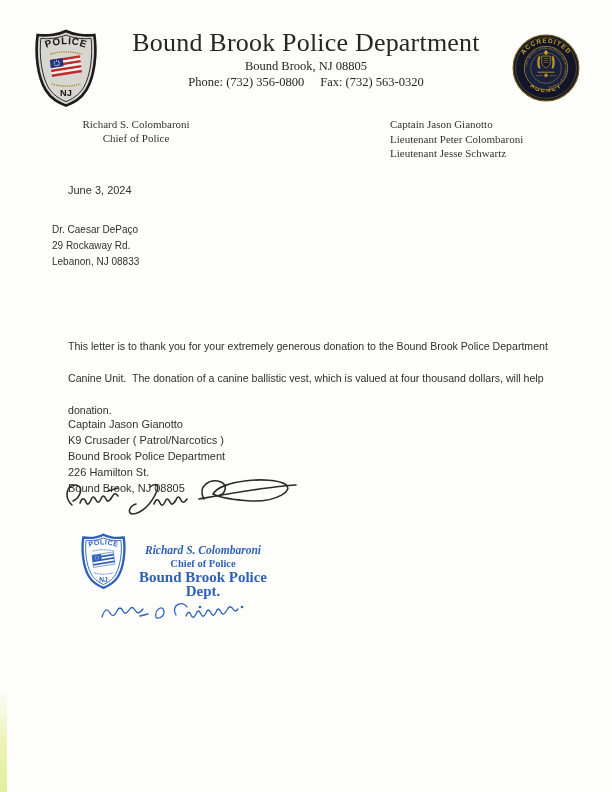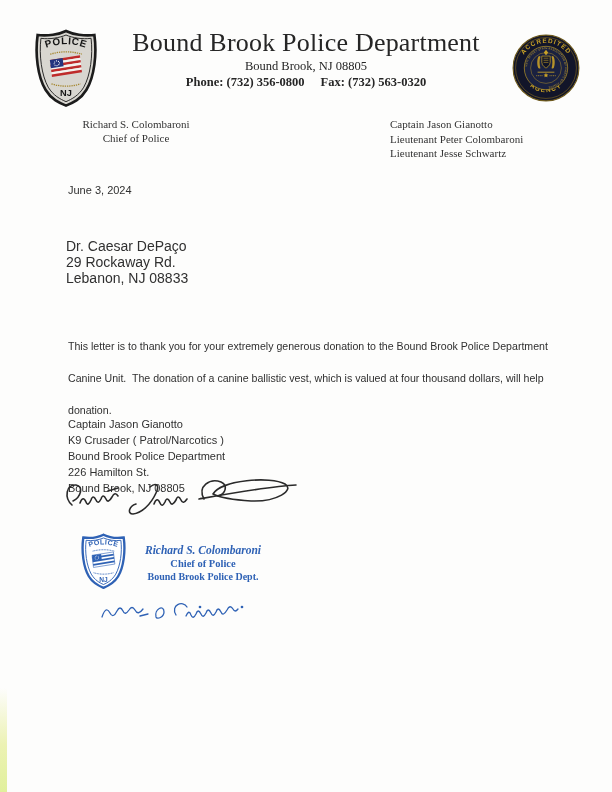--- a/index.html
+++ b/index.html
@@ -8,49 +8,49 @@
          font-family: "Liberation Sans", sans-serif; color: #2e2e2e; }
   .page { position: absolute; inset: 0; background: #fdfdfc; }
 
   .abs { position: absolute; }
 
   
   .hdr-center { left: 105px; top: 28px; width: 402px; text-align: center;
                 font-family: "Liberation Serif", serif; color: #262626; }
   .hdr-title { font-size: 26px; letter-spacing: 0.2px; line-height: 30px; }
   .hdr-line  { font-size: 12.5px; line-height: 15px; margin-top: 1px; }
-  .hdr-phone-row { font-size: 12.5px; line-height: 15px; margin-top: 1px; font-weight: bold; }
+  .hdr-phone-row { font-size: 12.5px; line-height: 15px; margin-top: 1px; }
   .hdr-phone-row span { display: inline-block; }
   .hdr-phone-row .gap { width: 16px; }
 
   
   .official-left { left: 80px; top: 117px; width: 112px; text-align: center;
                    font-family: "Liberation Serif", serif; font-size: 11px;
                    line-height: 14px; color: #333; }
   .official-right { left: 390px; top: 117px; width: 170px; text-align: left;
                     font-family: "Liberation Serif", serif; font-size: 11px;
                     line-height: 14.5px; color: #333; }
 
   
   .date-line { left: 68px; top: 184px; font-size: 11px; color: #303030; }
-  .recipient { left: 66px; top: 222px; font-size: 14px; line-height: 16px; color: #303030; margin-top: 16px; }
+  .recipient { left: 52px; top: 222px; font-size: 10px; line-height: 16px; color: #303030; }
   .body-par  { left: 68px; top: 322px; font-size: 10.6px; line-height: 16px; color: #303030; }
   .body-line { white-space: pre; margin-top: 16px; }
   .closing   { left: 68px; top: 416px; font-size: 11px; line-height: 16px; color: #303030; }
 
   .sig-captain { left: 58px; top: 474px; }
   .sig-chief   { left: 96px; top: 596px; }
 
   
   .stamp-patch { left: 80px; top: 533px; }
   .stamp-text  { left: 128px; top: 543px; width: 150px; text-align: center;
                  font-family: "Liberation Serif", serif; color: #2f62b5; }
   .stamp-name  { font-style: italic; font-size: 11.5px; line-height: 14px; font-weight: bold; }
   .stamp-title { font-size: 10.5px; line-height: 13px; font-weight: bold; }
-  .stamp-dept  { font-size: 10px; line-height: 14px; font-weight: bold; }
+  .stamp-dept  { font-size: 15px; line-height: 14px; font-weight: bold; }
 
   .scan-artifact { left: 0; top: 688px; width: 7px; height: 104px;
                    background: linear-gradient(to bottom, rgba(255,255,255,0), #e9f0a6 55%, #dcee8b);
                    opacity: 0.85; }
 
   .sr-only { position: absolute; width: 1px; height: 1px; overflow: hidden;
              clip: rect(0 0 0 0); white-space: nowrap; }
 </style>
 </head>
 <body>

